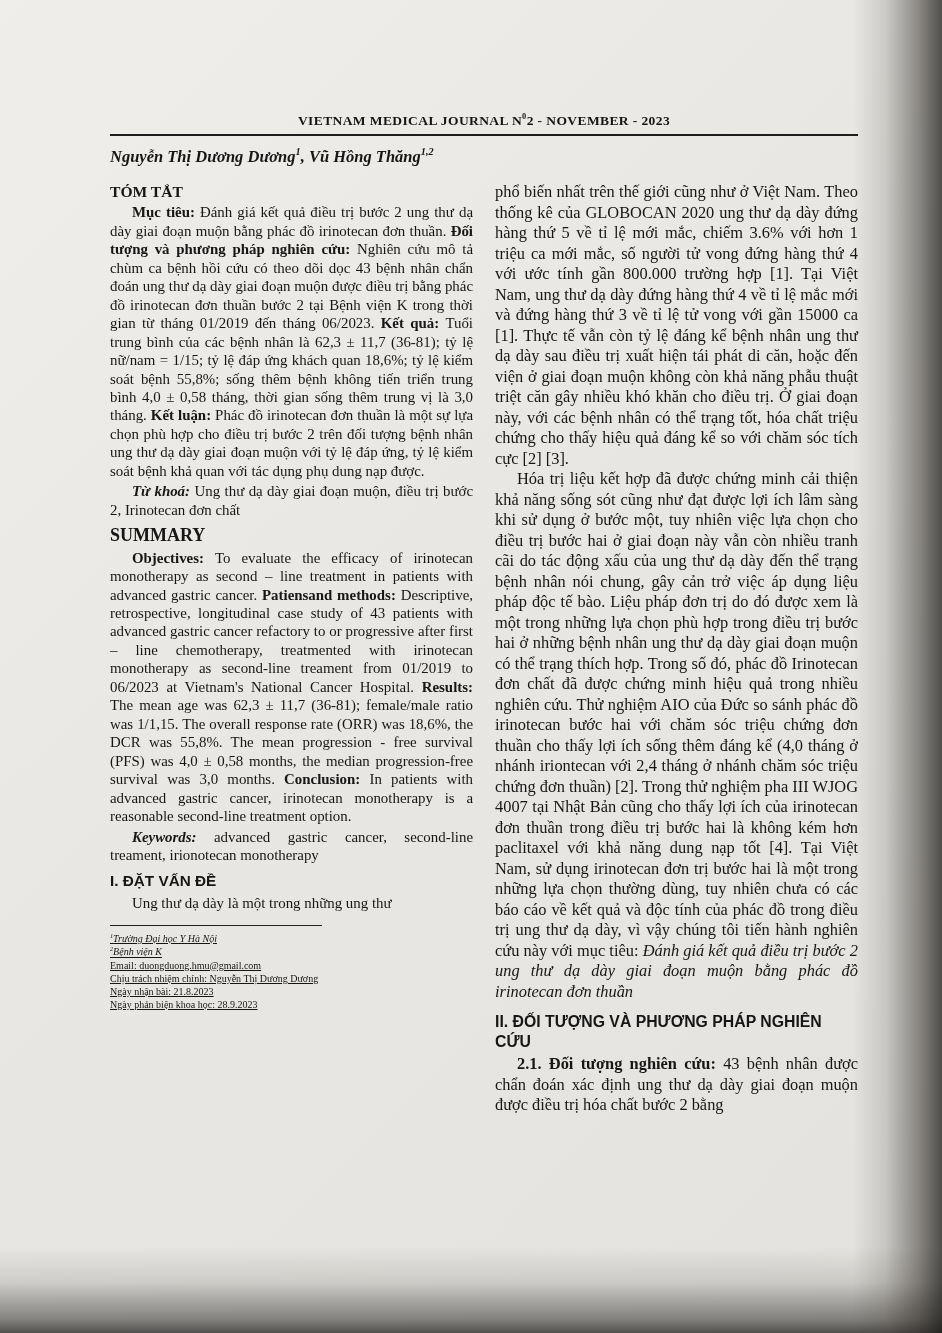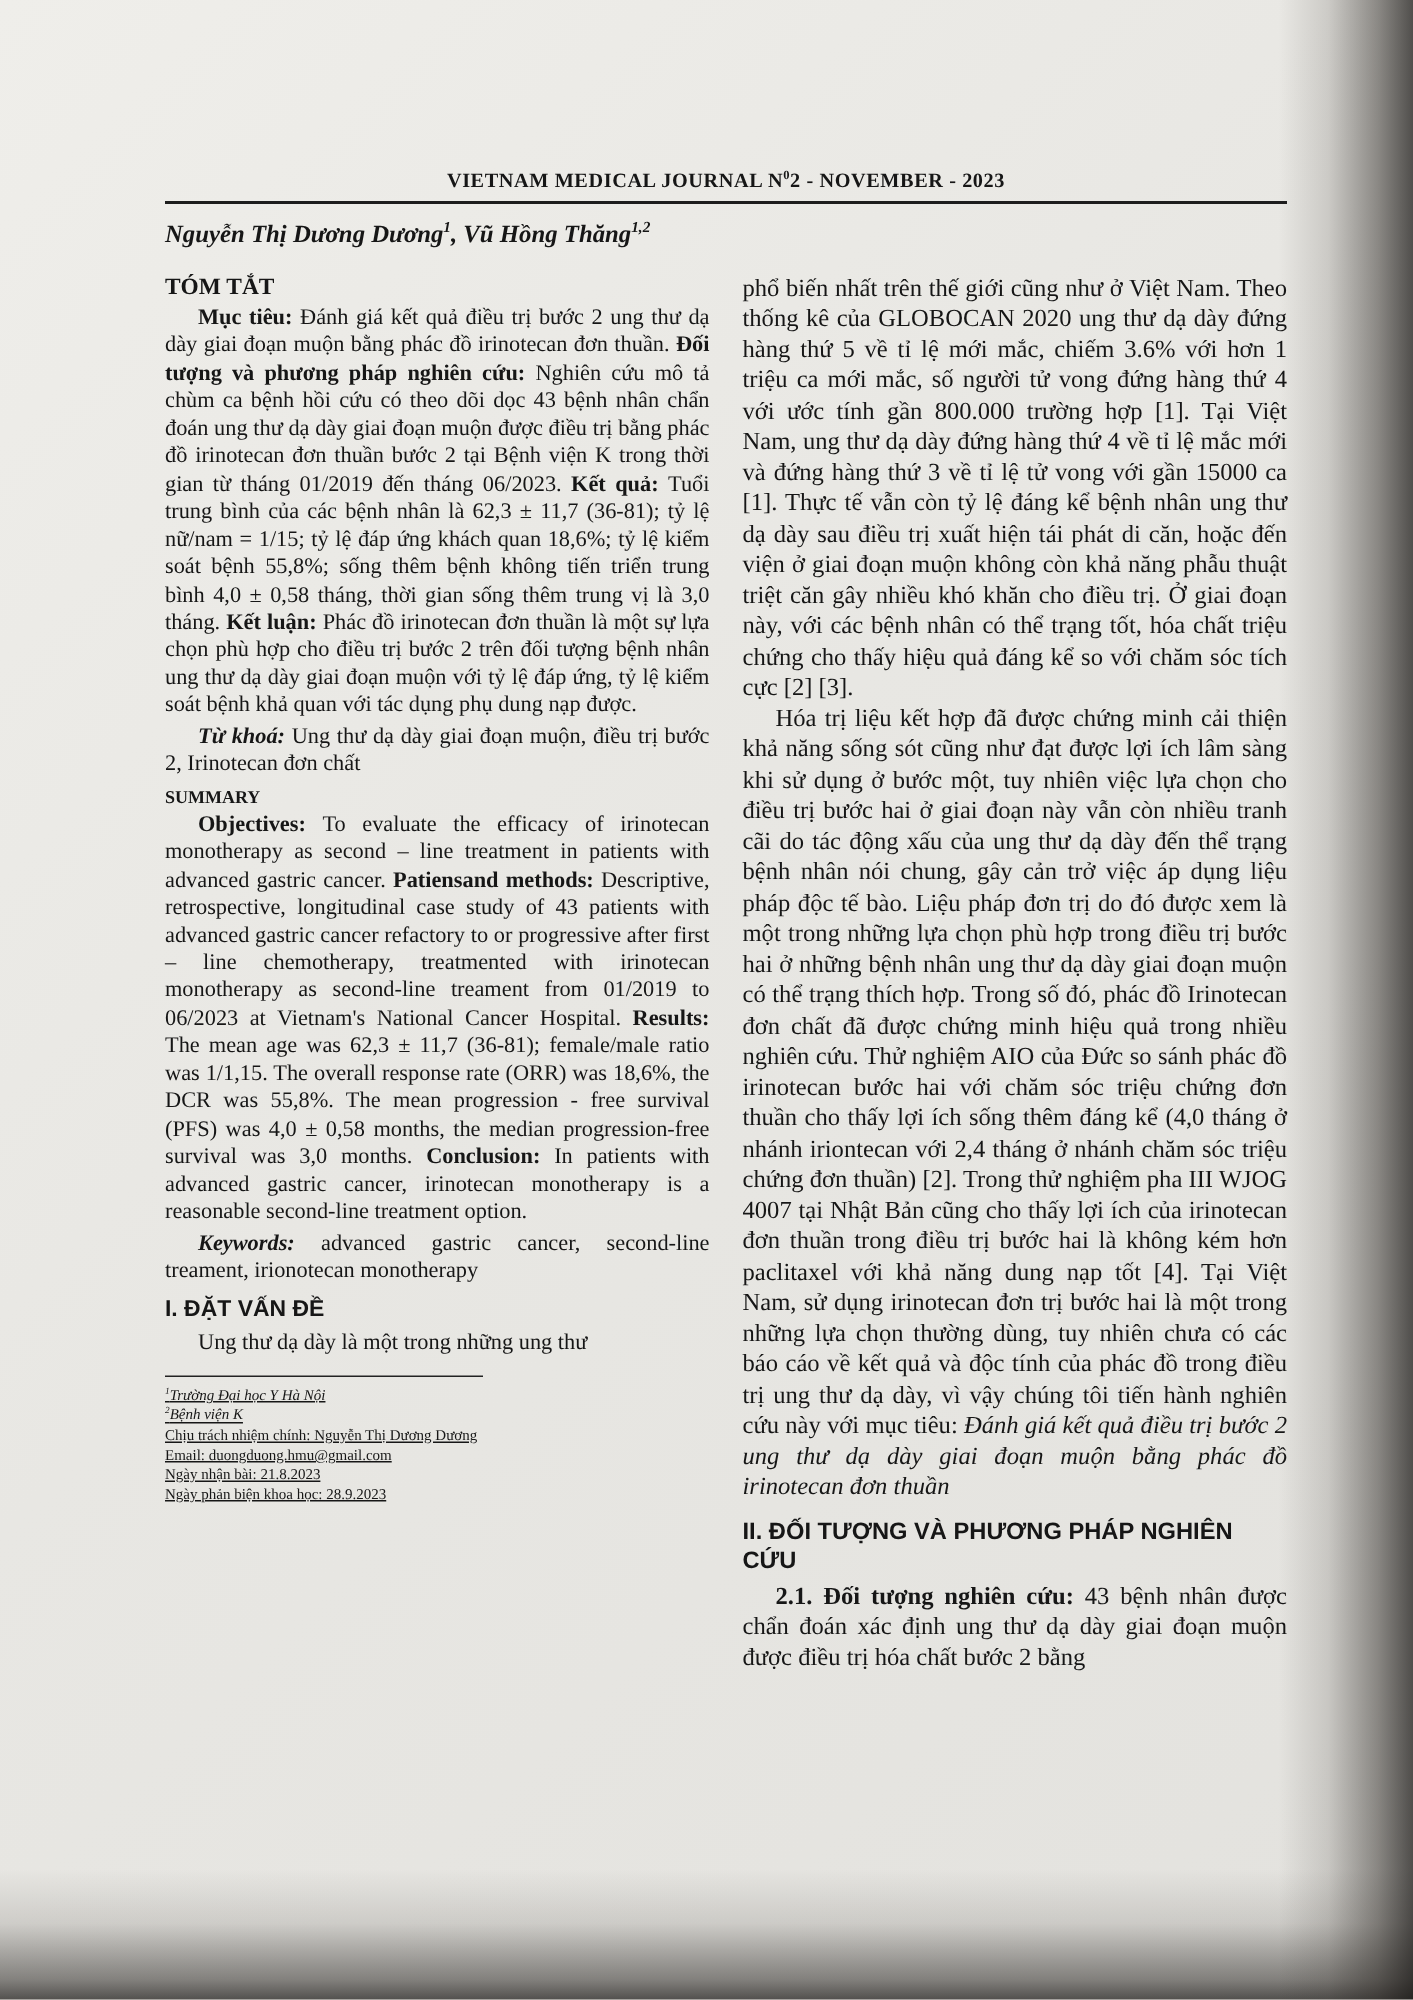--- a/index.html
+++ b/index.html
@@ -36,21 +36,21 @@
   .columns { display:flex; gap:22px; margin-top:16px; }
   .col { width:363px; }
   .col-left  { font-size:14.9px; line-height:1.24; }
   .col-right { font-size:16.4px; line-height:1.25; }
   .p { text-align:justify; text-indent:22px; }
   .noindent { text-indent:0; }
   .b { font-weight:bold; }
   .i { font-style:italic; }
   sup { font-size:0.62em; }
   .h-abs { font-weight:bold; font-size:15.6px; margin:0 0 2px; }
-  .h-sum { font-weight:bold; font-size:12px; margin:5px 0 2px; }
+  .h-sum { font-weight:bold; font-size:18px; margin:5px 0 2px; }
   .sum-title {
     text-align:center; font-size:15px; width:302px;
     margin:2px auto 3px; line-height:1.3; letter-spacing:0.2px;
   }
   .h-sec {
     font-family:"Liberation Sans", sans-serif;
     font-weight:bold; font-size:15.3px; margin:7px 0 3px;
   }
   .col-right .h-sec { font-size:15.8px; margin-top:10px; }
   .kw { margin-top:2px; }
@@ -80,22 +80,22 @@
       <p class="p"><span class="b">Objectives: </span><span>To evaluate the efficacy of irinotecan monotherapy as second – line treatment in patients with advanced gastric cancer. </span><span class="b">Patiensand methods: </span><span>Descriptive, retrospective, longitudinal case study of 43 patients with advanced gastric cancer refactory to or progressive after first – line chemotherapy, treatmented with irinotecan monotherapy as second-line treament from 01/2019 to 06/2023 at Vietnam's National Cancer Hospital. </span><span class="b">Results: </span><span>The mean age was 62,3 ± 11,7 (36-81); female/male ratio was 1/1,15. The overall response rate (ORR) was 18,6%, the DCR was 55,8%. The mean progression - free survival (PFS) was 4,0 ± 0,58 months, the median progression-free survival was 3,0 months. </span><span class="b">Conclusion: </span><span>In patients with advanced gastric cancer, irinotecan monotherapy is a reasonable second-line treatment option.</span></p>
       <p class="p kw"><span class="b i">Keywords: </span><span>advanced gastric cancer, second-line treament, irionotecan monotherapy</span></p>
 
       <div class="h-sec">I. ĐẶT VẤN ĐỀ</div>
       <p class="p">Ung thư dạ dày là một trong những ung thư</p>
 
       <div class="fn-divider"></div>
       <div class="footnotes">
         <div><sup class="i">1</sup><span class="i">Trường Đại học Y Hà Nội</span></div>
         <div><sup class="i">2</sup><span class="i">Bệnh viện K</span></div>
+        <div>Email: duongduong.hmu@gmail.com</div>
         <div>Chịu trách nhiệm chính: Nguyễn Thị Dương Dương</div>
-        <div>Email: duongduong.hmu@gmail.com</div>
         <div>Ngày nhận bài: 21.8.2023</div>
         <div>Ngày phản biện khoa học: 28.9.2023</div>
       </div>
     </div>
 
     <div class="col col-right">
       <p class="p noindent">phổ biến nhất trên thế giới cũng như ở Việt Nam. Theo thống kê của GLOBOCAN 2020 ung thư dạ dày đứng hàng thứ 5 về tỉ lệ mới mắc, chiếm 3.6% với hơn 1 triệu ca mới mắc, số người tử vong đứng hàng thứ 4 với ước tính gần 800.000 trường hợp [1]. Tại Việt Nam, ung thư dạ dày đứng hàng thứ 4 về tỉ lệ mắc mới và đứng hàng thứ 3 về tỉ lệ tử vong với gần 15000 ca [1]. Thực tế vẫn còn tỷ lệ đáng kể bệnh nhân ung thư dạ dày sau điều trị xuất hiện tái phát di căn, hoặc đến viện ở giai đoạn muộn không còn khả năng phẫu thuật triệt căn gây nhiều khó khăn cho điều trị. Ở giai đoạn này, với các bệnh nhân có thể trạng tốt, hóa chất triệu chứng cho thấy hiệu quả đáng kể so với chăm sóc tích cực [2] [3].</p>
       <p class="p"><span>Hóa trị liệu kết hợp đã được chứng minh cải thiện khả năng sống sót cũng như đạt được lợi ích lâm sàng khi sử dụng ở bước một, tuy nhiên việc lựa chọn cho điều trị bước hai ở giai đoạn này vẫn còn nhiều tranh cãi do tác động xấu của ung thư dạ dày đến thể trạng bệnh nhân nói chung, gây cản trở việc áp dụng liệu pháp độc tế bào. Liệu pháp đơn trị do đó được xem là một trong những lựa chọn phù hợp trong điều trị bước hai ở những bệnh nhân ung thư dạ dày giai đoạn muộn có thể trạng thích hợp. Trong số đó, phác đồ Irinotecan đơn chất đã được chứng minh hiệu quả trong nhiều nghiên cứu. Thử nghiệm AIO của Đức so sánh phác đồ irinotecan bước hai với chăm sóc triệu chứng đơn thuần cho thấy lợi ích sống thêm đáng kể (4,0 tháng ở nhánh iriontecan với 2,4 tháng ở nhánh chăm sóc triệu chứng đơn thuần) [2]. Trong thử nghiệm pha III WJOG 4007 tại Nhật Bản cũng cho thấy lợi ích của irinotecan đơn thuần trong điều trị bước hai là không kém hơn paclitaxel với khả năng dung nạp tốt [4]. Tại Việt Nam, sử dụng irinotecan đơn trị bước hai là một trong những lựa chọn thường dùng, tuy nhiên chưa có các báo cáo về kết quả và độc tính của phác đồ trong điều trị ung thư dạ dày, vì vậy chúng tôi tiến hành nghiên cứu này với mục tiêu: </span><span class="i">Đánh giá kết quả điều trị bước 2 ung thư dạ dày giai đoạn muộn bằng phác đồ irinotecan đơn thuần</span></p>
       <div class="h-sec">II. ĐỐI TƯỢNG VÀ PHƯƠNG PHÁP NGHIÊN CỨU</div>
       <p class="p"><span class="b">2.1. Đối tượng nghiên cứu: </span><span>43 bệnh nhân được chẩn đoán xác định ung thư dạ dày giai đoạn muộn được điều trị hóa chất bước 2 bằng</span></p>

